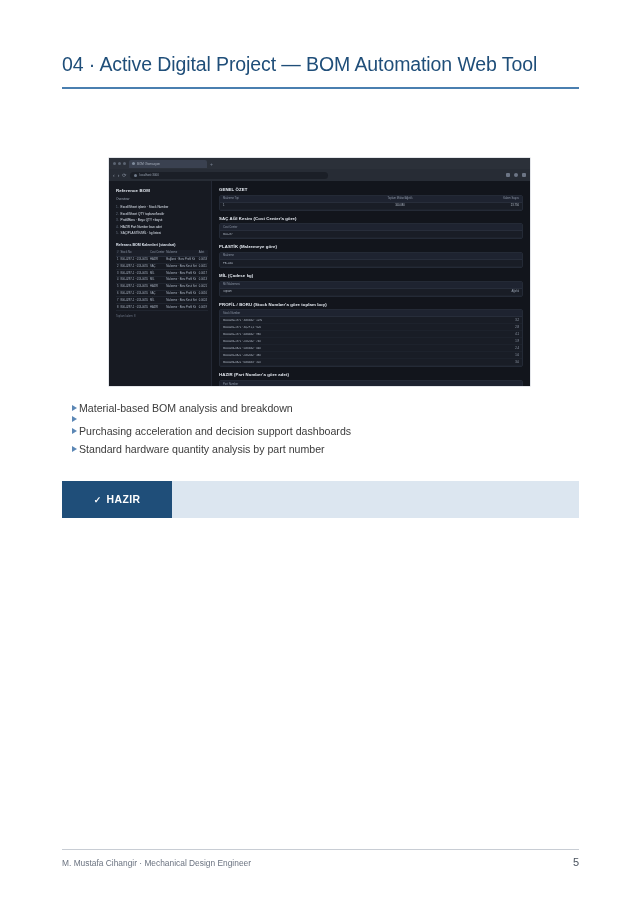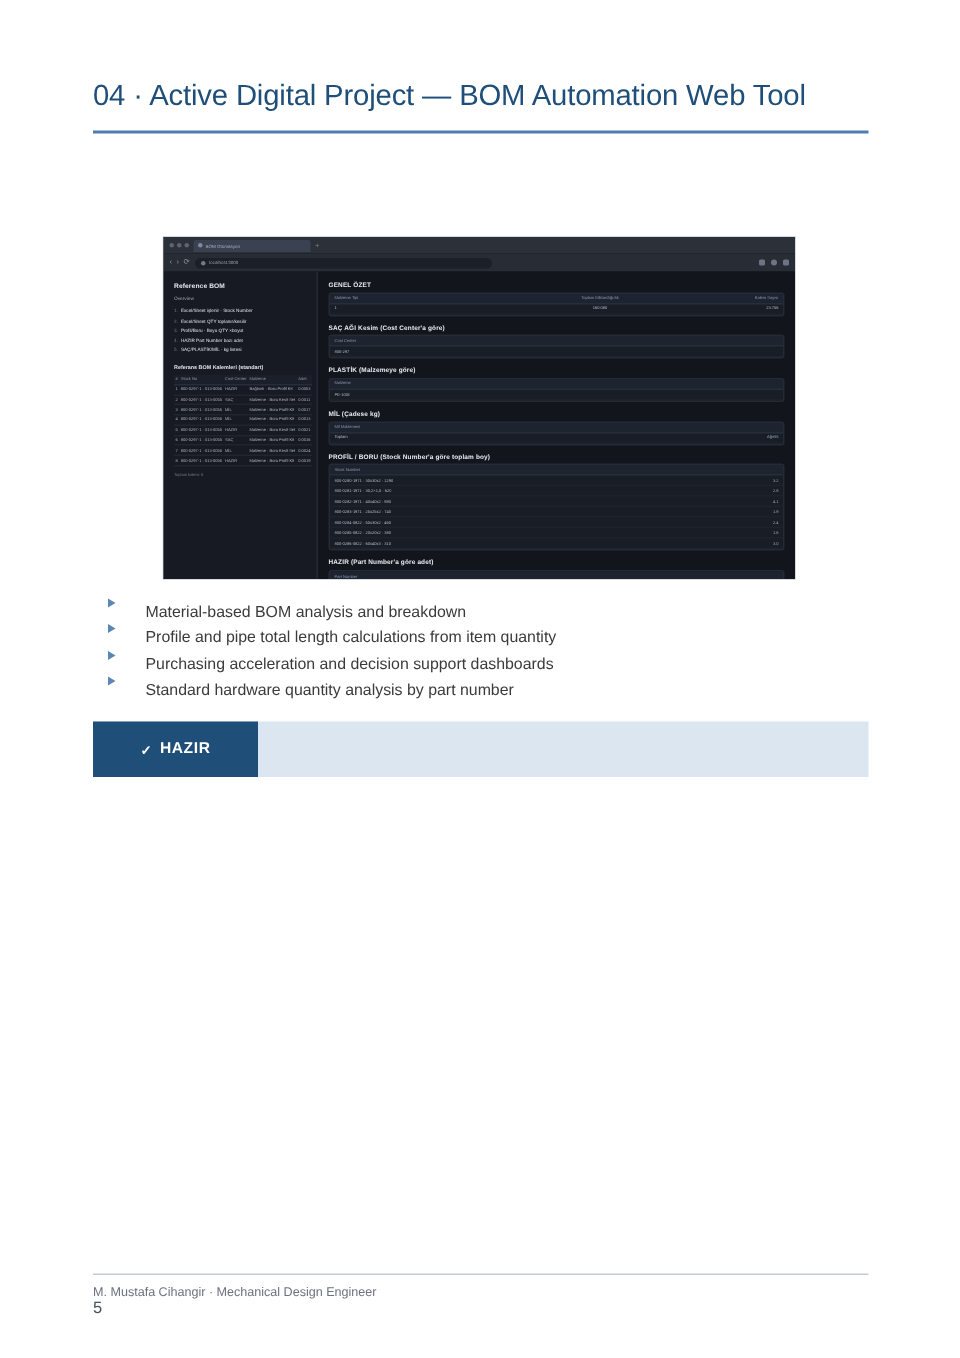--- a/index.html
+++ b/index.html
@@ -241,22 +241,22 @@
     position: absolute;
     left: 72px;
     top: 400px;
     width: 470px;
     margin: 0;
     padding: 0;
     list-style: none;
   }
   .bullets li {
     display: flex;
-    align-items: flex-start;
-    gap: 20px;
+    align-items: center;
+    gap: 2px;
     font-size: 10.6px;
     line-height: 17.4px;
     color: #3b3b3b;
   }
   .tri {
     width: 0; height: 0;
     border-left: 5px solid #5b87b5;
     border-top: 3.4px solid transparent;
     border-bottom: 3.4px solid transparent;
     flex: none;
@@ -307,21 +307,20 @@
     background: #c8cdd4;
   }
   .footer {
     position: absolute;
     left: 62px;
     top: 856px;
     width: 517px;
     display: flex;
     align-items: baseline;
     justify-content: space-between;
-    flex-direction: column;
   }
   .footer-left { font-size: 8.4px; color: #6b7380; }
   .footer-page { font-size: 11px; color: #4a525e; }
 </style>
 </head>
 <body>
 
 <div class="page">
 
   <div class="content">
@@ -570,21 +569,20 @@
     </div>
   </div>
 
   <ul class="bullets">
     <li>
       <span class="tri"></span>
       <span>Material-based BOM analysis and breakdown</span>
     </li>
     <li>
       <span class="tri"></span>
-      <span>Profile and pipe total length calculations from item quantity</span>
     </li>
     <li>
       <span class="tri"></span>
       <span>Purchasing acceleration and decision support dashboards</span>
     </li>
     <li>
       <span class="tri"></span>
       <span>Standard hardware quantity analysis by part number</span>
     </li>
   </ul>

